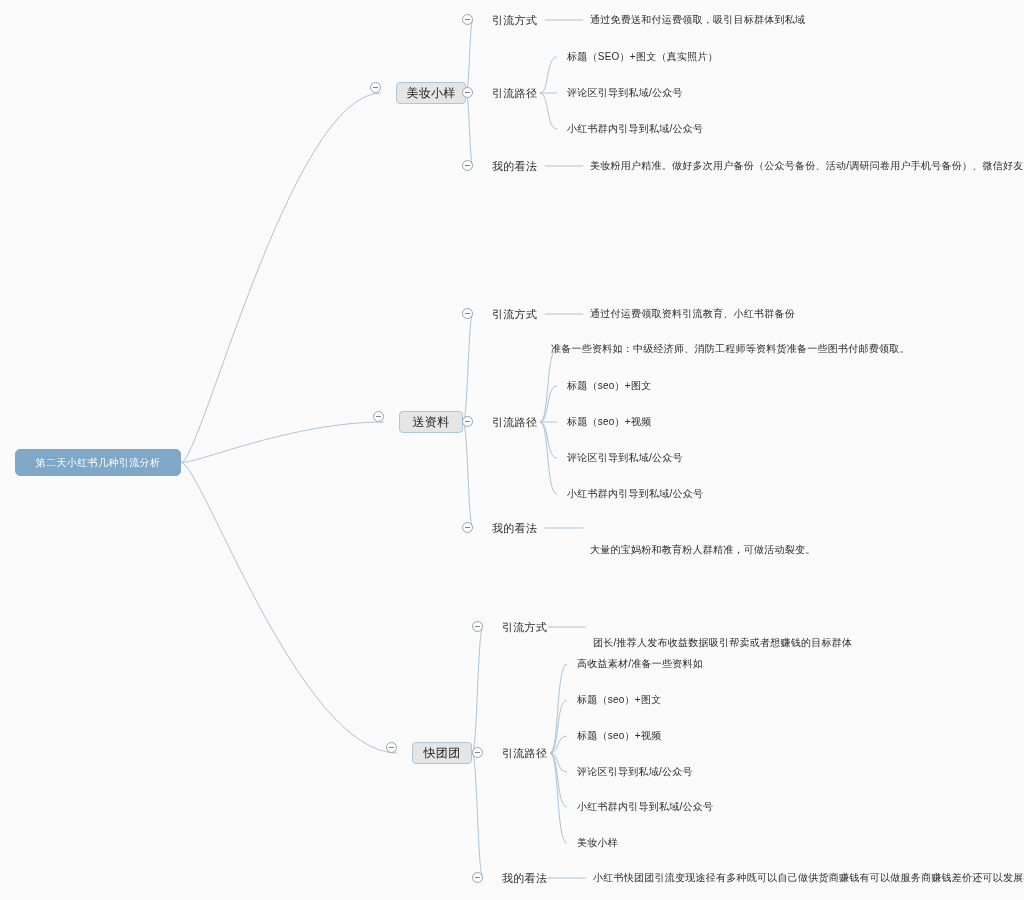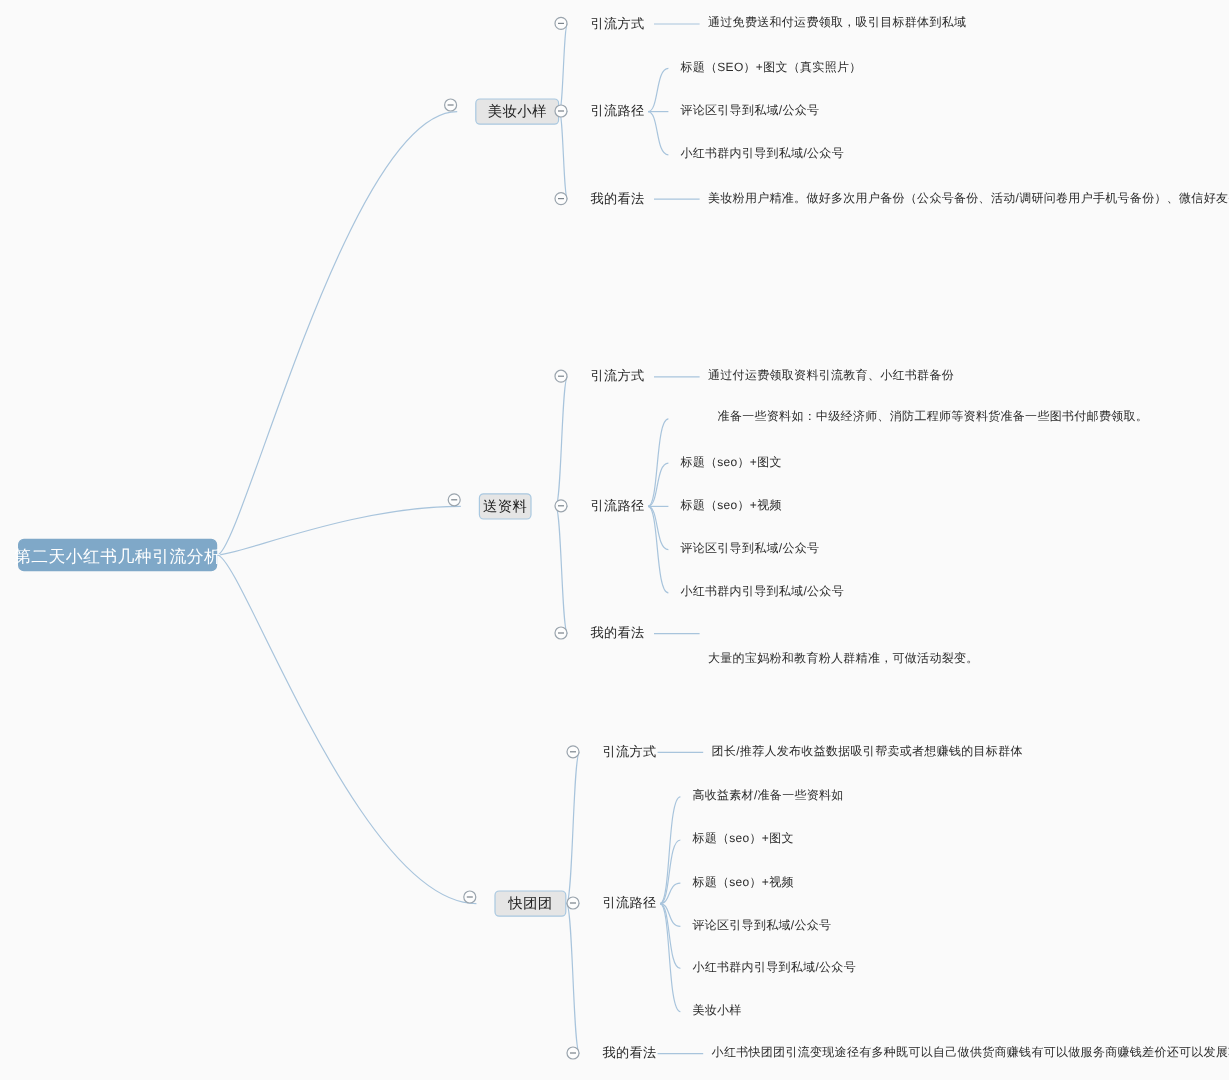--- a/index.html
+++ b/index.html
@@ -33,21 +33,21 @@
   }
 
   
   .root-node {
     position: absolute;
     box-sizing: border-box;
     background: #7fa8c8;
     border: 1px solid #7fa8c8;
     border-radius: 5px;
     color: #ffffff;
-    font-size: 14px;
+    font-size: 10px;
     line-height: 1;
     letter-spacing: 0.4px;
     display: flex;
     align-items: center;
     justify-content: center;
     white-space: nowrap;
     padding: 0 12px;
     height: 27px;
   }
 
@@ -158,40 +158,40 @@
       <div class="sub-node" style="left: 492px; top: 15px;">引流方式</div>
       <div class="leaf-node" style="left: 590px; top: 15px;">通过免费送和付运费领取，吸引目标群体到私域</div>
       <div class="toggle" style="left: 462px; top: 87px;"></div>
       <div class="sub-node" style="left: 492px; top: 88px;">引流路径</div>
       <div class="leaf-node" style="left: 567px; top: 52px;">标题（SEO）+图文（真实照片）</div>
       <div class="leaf-node" style="left: 567px; top: 88px;">评论区引导到私域/公众号</div>
       <div class="leaf-node" style="left: 567px; top: 124px;">小红书群内引导到私域/公众号</div>
       <div class="toggle" style="left: 462px; top: 160px;"></div>
       <div class="sub-node" style="left: 492px; top: 161px;">我的看法</div>
       <div class="leaf-node" style="left: 590px; top: 161px;">美妆粉用户精准。做好多次用户备份（公众号备份、活动/调研问卷用户手机号备份）、微信好友备份、小红书群备份。</div>
-      <div class="branch-node" style="left: 399px; top: 411px; width: 44px;">送资料</div>
+      <div class="branch-node" style="left: 399px; top: 411px; width: 64px;">送资料</div>
       <div class="toggle" style="left: 373px; top: 410.5px;"></div>
       <div class="toggle" style="left: 462px; top: 308px;"></div>
       <div class="sub-node" style="left: 492px; top: 309px;">引流方式</div>
       <div class="leaf-node" style="left: 590px; top: 309px;">通过付运费领取资料引流教育、小红书群备份</div>
       <div class="toggle" style="left: 462px; top: 416px;"></div>
       <div class="sub-node" style="left: 492px; top: 417px;">引流路径</div>
-      <div class="leaf-node" style="left: 598px; top: 344px; font-family: Liberation Mono, monospace;">准备一些资料如：中级经济师、消防工程师等资料货准备一些图书付邮费领取。</div>
+      <div class="leaf-node" style="left: 551px; top: 344px;">准备一些资料如：中级经济师、消防工程师等资料货准备一些图书付邮费领取。</div>
       <div class="leaf-node" style="left: 567px; top: 381px;">标题（seo）+图文</div>
       <div class="leaf-node" style="left: 567px; top: 417px;">标题（seo）+视频</div>
       <div class="leaf-node" style="left: 567px; top: 453px;">评论区引导到私域/公众号</div>
       <div class="leaf-node" style="left: 567px; top: 489px;">小红书群内引导到私域/公众号</div>
       <div class="toggle" style="left: 462px; top: 522px;"></div>
       <div class="sub-node" style="left: 492px; top: 523px;">我的看法</div>
       <div class="leaf-node" style="left: 590px; top: 523px; margin-top: 22px;">大量的宝妈粉和教育粉人群精准，可做活动裂变。</div>
       <div class="branch-node" style="left: 412px; top: 742px; width: 60px; text-align: right;">快团团</div>
       <div class="toggle" style="left: 386px; top: 741.5px;"></div>
       <div class="toggle" style="left: 472px; top: 621px;"></div>
       <div class="sub-node" style="left: 502px; top: 622px;">引流方式</div>
-      <div class="leaf-node" style="left: 593px; top: 622px;">团长/推荐人发布收益数据吸引帮卖或者想赚钱的目标群体</div>
+      <div class="leaf-node" style="left: 593px; top: 638px;">团长/推荐人发布收益数据吸引帮卖或者想赚钱的目标群体</div>
       <div class="toggle" style="left: 472px; top: 747px;"></div>
       <div class="sub-node" style="left: 502px; top: 748px;">引流路径</div>
       <div class="leaf-node" style="left: 577px; top: 659px;">高收益素材/准备一些资料如</div>
       <div class="leaf-node" style="left: 577px; top: 695px;">标题（seo）+图文</div>
       <div class="leaf-node" style="left: 577px; top: 731px;">标题（seo）+视频</div>
       <div class="leaf-node" style="left: 577px; top: 767px;">评论区引导到私域/公众号</div>
       <div class="leaf-node" style="left: 577px; top: 802px;">小红书群内引导到私域/公众号</div>
       <div class="leaf-node" style="left: 577px; top: 838px;">美妆小样</div>
       <div class="toggle" style="left: 472px; top: 872px;"></div>
       <div class="sub-node" style="left: 502px; top: 873px;">我的看法</div>

